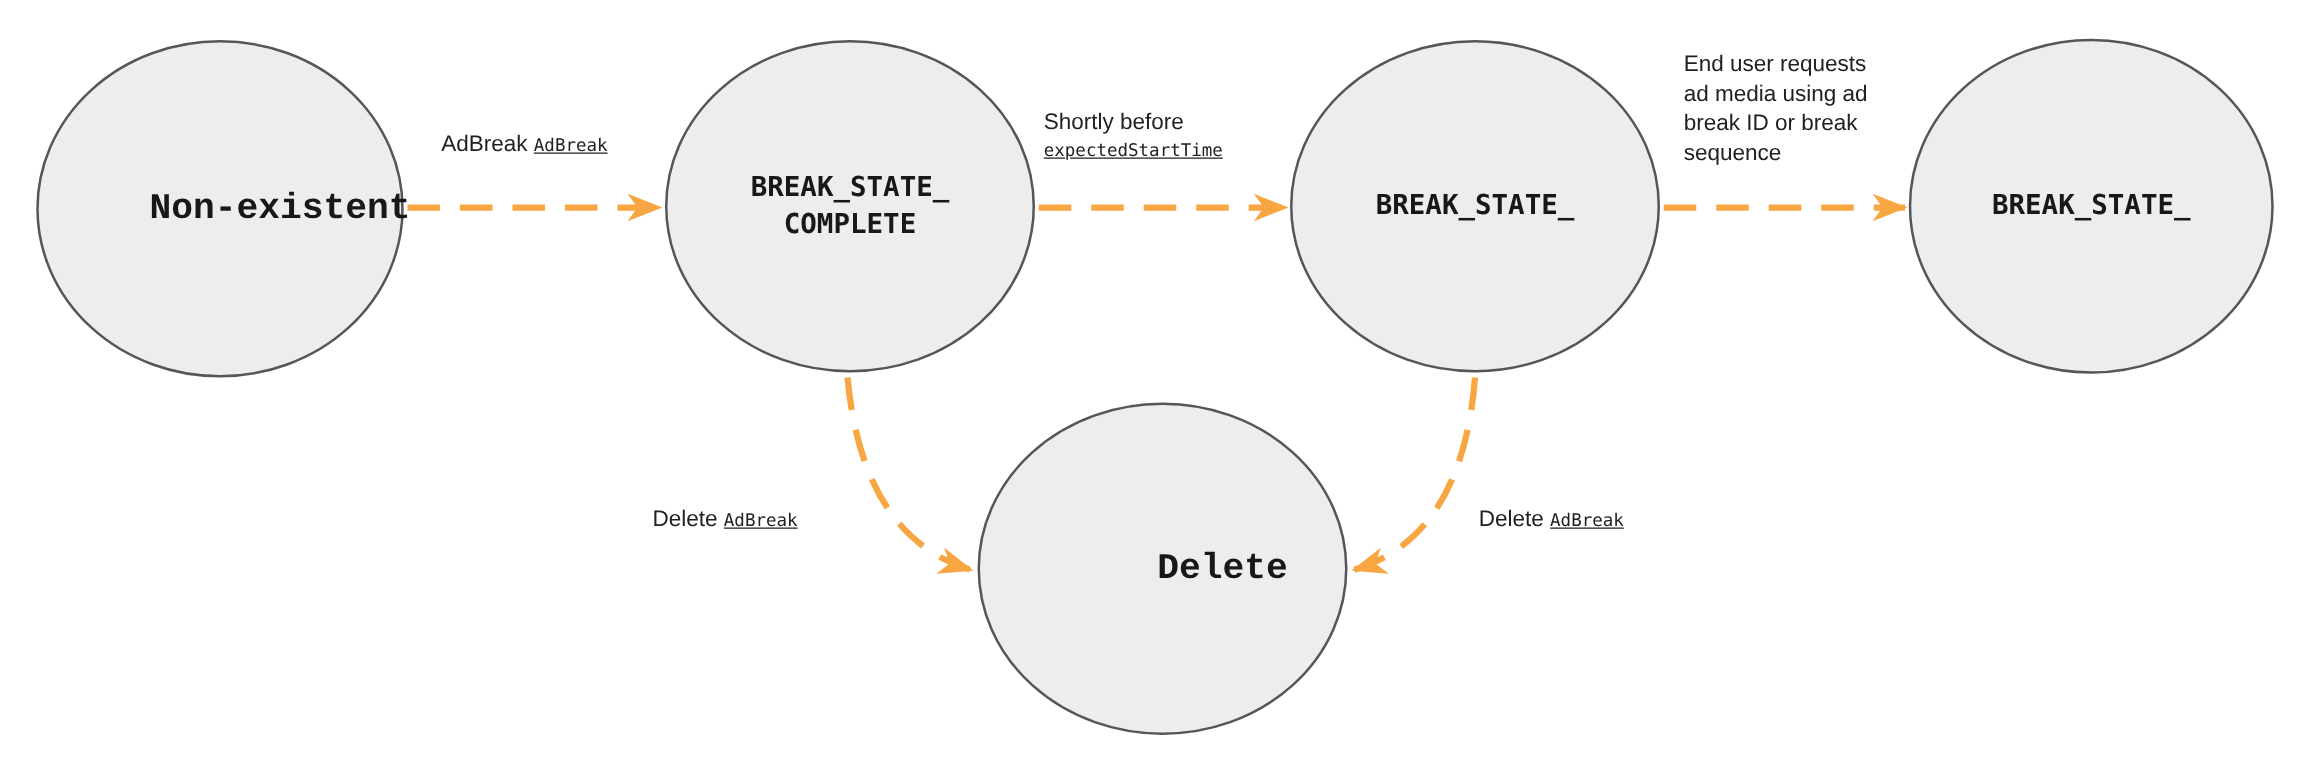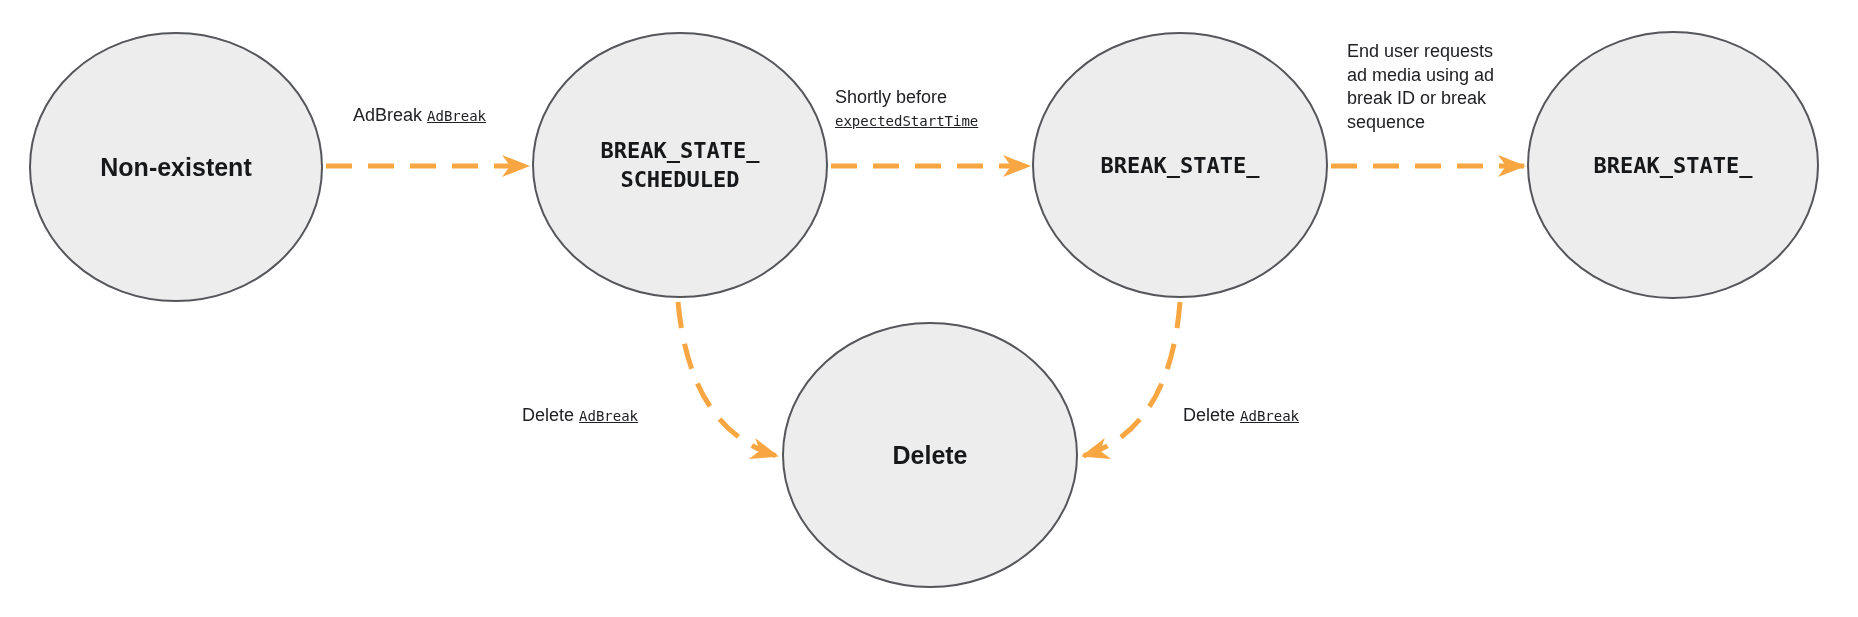--- a/index.html
+++ b/index.html
@@ -21,23 +21,24 @@
     top: 0;
   }
   .node-label {
     position: absolute;
     transform: translate(-50%, -50%);
     text-align: center;
     color: #17181a;
     white-space: nowrap;
   }
   .node-label.sans {
-    font-family: Liberation Sans, sans-serif;
+    font-family: Liberation Mono, monospace;
     font-weight: bold;
-    font-size: 25px;
+    font-size: 29px;
+    margin-left: 48px;
   }
   .node-label.mono {
     font-family: "DejaVu Sans Mono", monospace;
     font-weight: bold;
     font-size: 22px;
     line-height: 29px;
   }
   .edge-label {
     position: absolute;
     color: #202124;
@@ -74,21 +75,21 @@
     <path d="M 831 166 L 1029 166" fill="none" stroke="#f8a642" stroke-width="5" stroke-dasharray="26 16" marker-end="url(#arrowhead)"></path>
     <path d="M 1331 166 L 1524 166" fill="none" stroke="#f8a642" stroke-width="5" stroke-dasharray="26 16" marker-end="url(#arrowhead)"></path>
     <path d="M 678 302 Q 690 430 777 456" fill="none" stroke="#f8a642" stroke-width="5" stroke-dasharray="26 16" marker-end="url(#arrowhead)"></path>
     <path d="M 1180 302 Q 1170 430 1083 456" fill="none" stroke="#f8a642" stroke-width="5" stroke-dasharray="26 16" marker-end="url(#arrowhead)"></path>
   </svg>
 
   <div class="node-label sans" style="left:176px; top:167px;">Non-existent</div>
 
   <div class="node-label mono" style="left:680px; top:165px;">
     <div>BREAK_STATE_</div>
-    <div>SCHEDULED</div>
+    <div>COMPLETE</div>
   </div>
 
   <div class="node-label mono" style="left:1180px; top:165px;">
     <div>BREAK_STATE_</div>
   </div>
 
   <div class="node-label mono" style="left:1673px; top:165px;">
     <div>BREAK_STATE_</div>
   </div>
 

